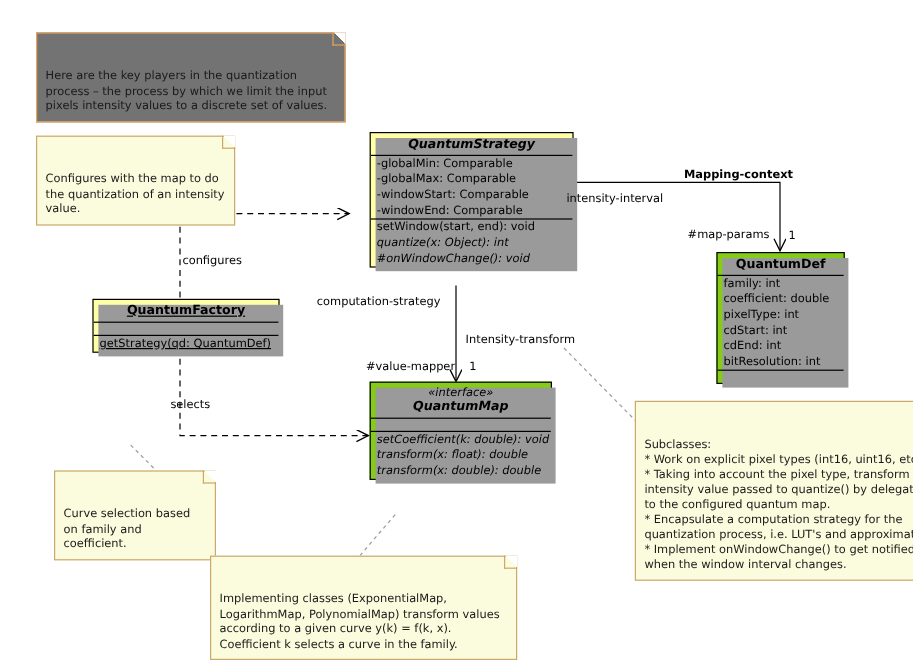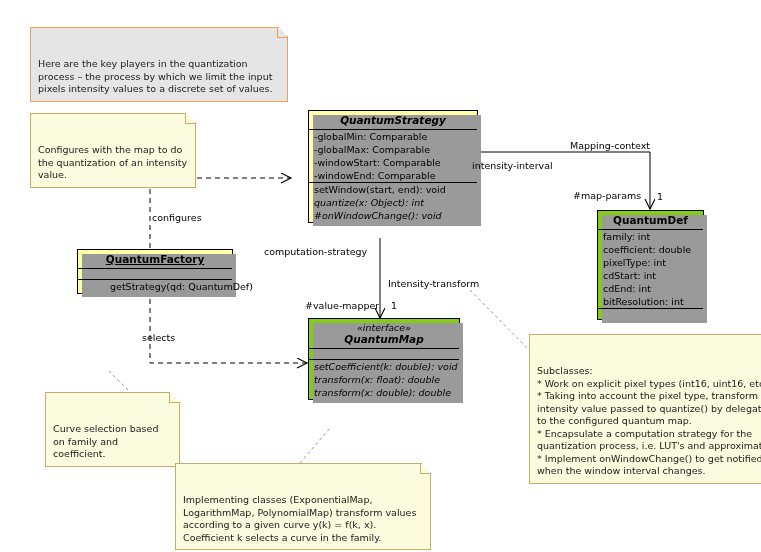--- a/index.html
+++ b/index.html
@@ -10,21 +10,21 @@
   }
   #canvas{position:absolute;left:0;top:0;width:761px;height:552px;}
   svg.wires{position:absolute;left:0;top:0;width:761px;height:552px;pointer-events:none;}
 
   
   .note{
     position:absolute;background:#fbfbdd;border:1px solid #caa96b;
     box-sizing:border-box;line-height:1.32;padding:5px 7px 5px 7px;
     font-size:9.5px;color:#1a1a1a;white-space:pre-line;z-index:5;
   }
-  .note.orange{border-color:#e8a45c;background:#e5e5e5;}
+  .note.orange{border-color:#e8a45c;background:#737373;}
   .note .fold{
     position:absolute;right:-1px;top:-1px;width:11px;height:11px;
     background:linear-gradient(225deg,#ffffff 0 50%,transparent 50% 100%);
     border-left:1px solid #caa96b;border-bottom:1px solid #caa96b;
     box-sizing:border-box;
   }
   .note.orange .fold{border-left-color:#e8a45c;border-bottom-color:#e8a45c;}
 
   
   .cls{
@@ -40,21 +40,21 @@
   .cls .sec:last-child{border-bottom:none;}
   .cls .title{
     text-align:center;font-style:italic;font-weight:bold;
     padding:3px 4px 3px 4px;font-size:10.5px;
   }
   .cls .title.plain{font-style:normal;}
   .cls .title .stereo{display:block;font-size:9.5px;font-weight:normal;font-style:italic;}
   .cls .title u{text-decoration:underline;}
   .cls .row{padding:1px 4px 1px 5px;font-size:9.5px;white-space:nowrap;}
   .cls .row.it{font-style:italic;}
-  .cls .row.ul{margin-left:27px;}
+  .cls .row.ul{text-decoration:underline;}
   .cls .empty{height:10px;}
 
   
   .elabel{position:absolute;font-size:9.5px;color:#000;white-space:nowrap;z-index:7;background:transparent;}
 </style>
 </head>
 <body>
 
 <div id="canvas">
 
@@ -173,21 +173,21 @@
       <div class="row it">setCoefficient(k: double): void</div>
       <div class="row it">transform(x: float): double</div>
       <div class="row it">transform(x: double): double</div>
     </div>
   </div>
 
   <div class="elabel" style="left:152px;top:212px;">configures</div>
 
   <div class="elabel" style="left:142px;top:332px;">selects</div>
 
-  <div class="elabel" style="left:570px;top:140px;">Mapping-context</div>
+  <div class="elabel" style="left:570px;top:140px;font-weight:bold;">Mapping-context</div>
 
   <div class="elabel" style="left:472px;top:160px;">intensity-interval</div>
 
   <div class="elabel" style="left:573px;top:190px;">#map-params</div>
 
   <div class="elabel" style="left:657px;top:191px;">1</div>
 
   <div class="elabel" style="left:264px;top:246px;">computation-strategy</div>
 
   <div class="elabel" style="left:388px;top:278px;">Intensity-transform</div>

